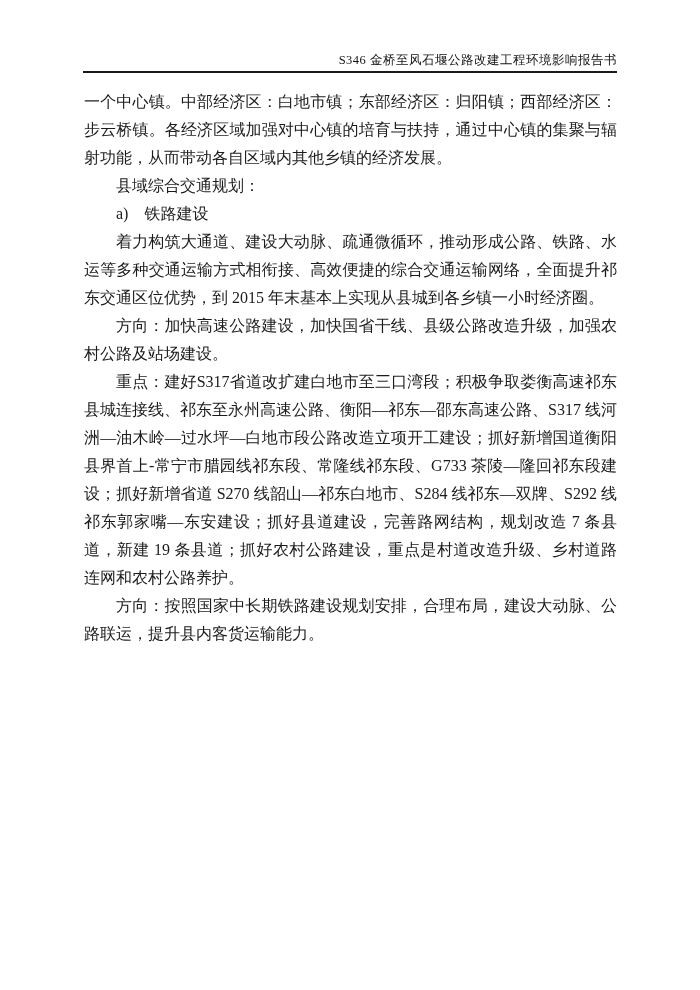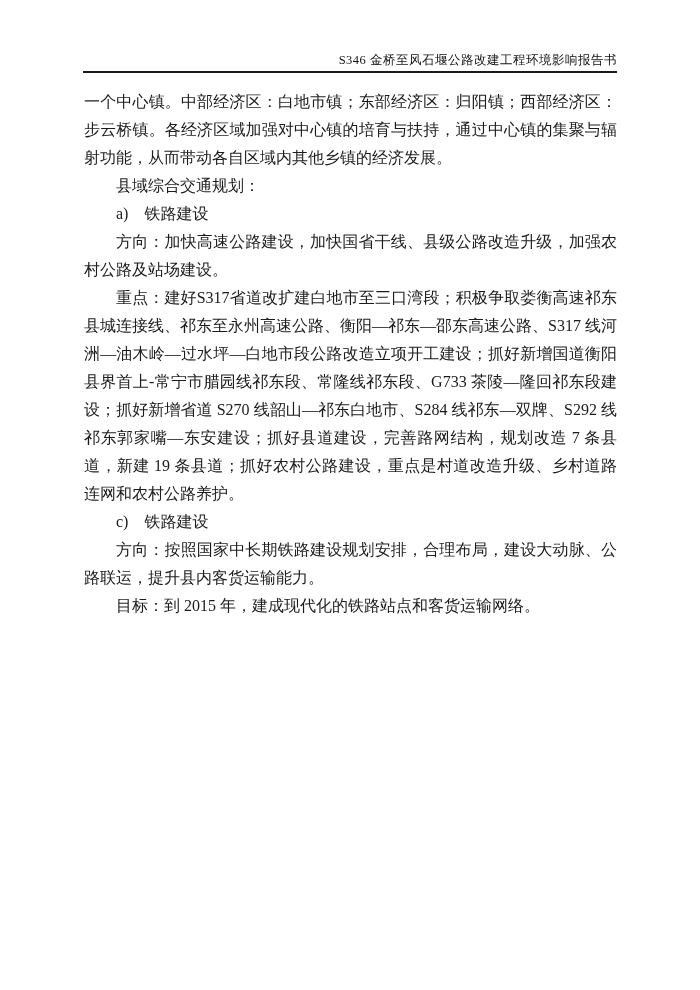--- a/index.html
+++ b/index.html
@@ -65,22 +65,21 @@
 <div class="page">
 
   <div class="header-title">S346 金桥至风石堰公路改建工程环境影响报告书</div>
 
   <div class="header-rule"></div>
 
   <div class="body-text">
     <p>一个中心镇。中部经济区：白地市镇；东部经济区：归阳镇；西部经济区：步云桥镇。各经济区域加强对中心镇的培育与扶持，通过中心镇的集聚与辐射功能，从而带动各自区域内其他乡镇的经济发展。</p>
     <p class="indent">县域综合交通规划：</p>
     <p class="indent">a)　铁路建设</p>
+    <p class="indent">着力构筑大通道、建设大动脉、疏通微循环，推动形成公路、铁路、水运等多种交通运输方式相衔接、高效便捷的综合交通运输网络，全面提升祁东交通区位优势，到 2015 年末基本上实现从县城到各乡镇一小时经济圈。</p>
     <p class="indent">方向：加快高速公路建设，加快国省干线、县级公路改造升级，加强农村公路及站场建设。</p>
     <p class="indent">重点：建好S317省道改扩建白地市至三口湾段；积极争取娄衡高速祁东县城连接线、祁东至永州高速公路、衡阳—祁东—邵东高速公路、S317 线河洲—油木岭—过水坪—白地市段公路改造立项开工建设；抓好新增国道衡阳县界首上-常宁市腊园线祁东段、常隆线祁东段、G733 茶陵—隆回祁东段建设；抓好新增省道 S270 线韶山—祁东白地市、S284 线祁东—双牌、S292 线祁东郭家嘴—东安建设；抓好县道建设，完善路网结构，规划改造 7 条县道，新建 19 条县道；抓好农村公路建设，重点是村道改造升级、乡村道路连网和农村公路养护。</p>
-    <p class="indent">c)　铁路建设</p>
     <p class="indent">方向：按照国家中长期铁路建设规划安排，合理布局，建设大动脉、公路联运，提升县内客货运输能力。</p>
-    <p class="indent">目标：到 2015 年，建成现代化的铁路站点和客货运输网络。</p>
   </div>
 
   <div class="page-footer">98</div>
 
 </div>
 
 </body></html>

